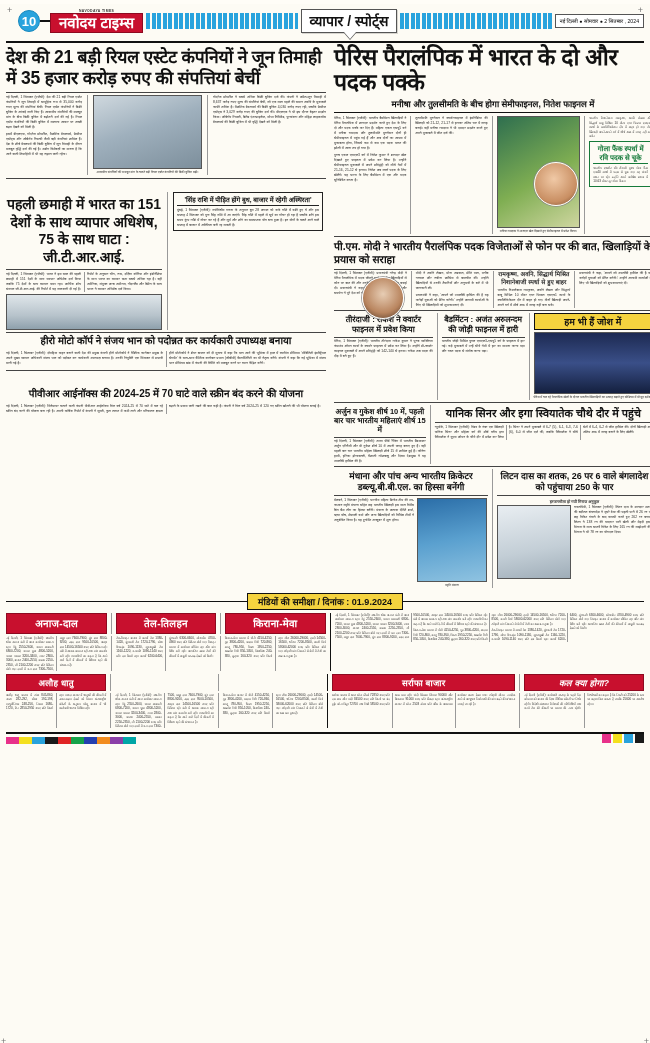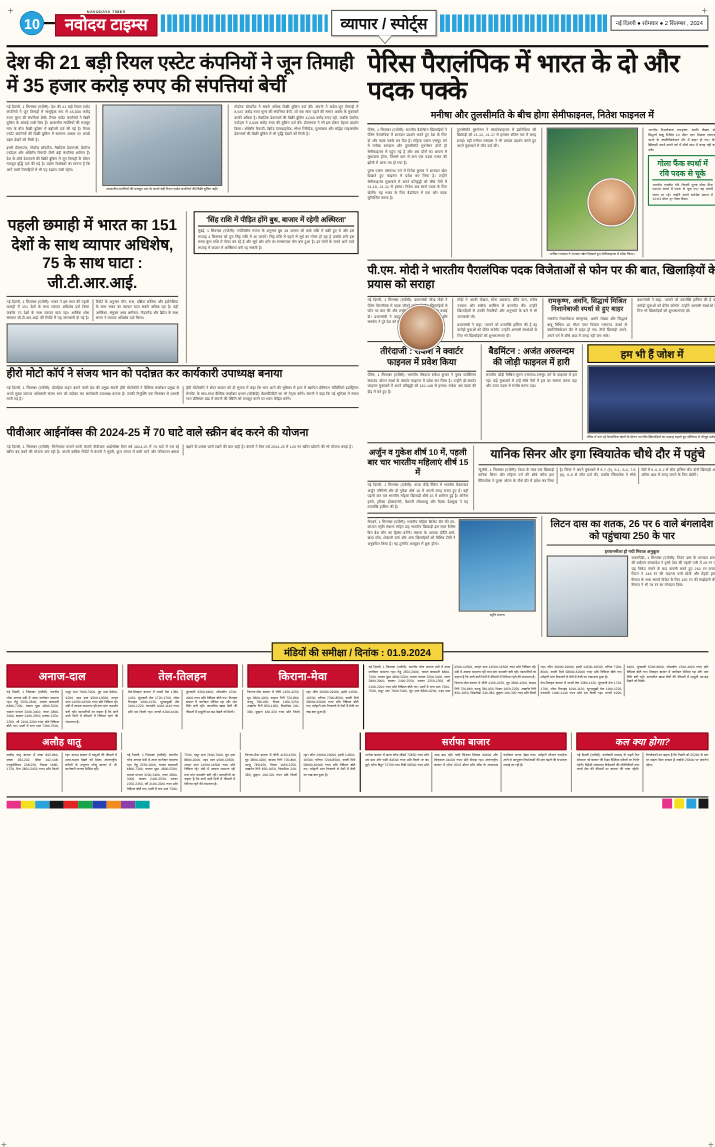--- a/index.html
+++ b/index.html
@@ -68,21 +68,21 @@
     border-bottom:1px solid #111; padding-bottom:2px; margin-bottom:3px;
   }
   h2.sub {
     font-size:14px; font-weight:bold; line-height:1.25; text-align:center;
     margin:4px 0 3px;
   }
   h3.mid {
     font-size:10.5px; font-weight:bold; line-height:1.25; text-align:center;
     margin:3px 0 3px;
   }
-  h3.mid-l { font-size:10px; font-weight:bold; line-height:1.26; margin:3px 0 3px; text-align:left; }
+  h3.mid-l { font-size:10px; font-weight:bold; line-height:1.26; margin:3px 0 3px; text-align:center; }
   h4.small { font-size:8px; font-weight:bold; line-height:1.25; margin:2px 0 2px; text-align:center; }
 
   
   .cols2 { column-count:2; column-gap:6px; column-rule:.5px solid #999; }
   .cols3 { column-count:3; column-gap:5px; column-rule:.5px solid #999; }
   .cols4 { column-count:4; column-gap:4px; column-rule:.5px solid #999; }
   .body-txt {
     font-size:3.3px; line-height:1.52; text-align:justify; color:#2a2a2a;
     letter-spacing:.05px; hyphens:auto; word-spacing:.2px;
   }
@@ -248,21 +248,21 @@
           <div class="cap">आवासीय संपत्तियों की मजबूत मांग के चलते बड़ी रियल एस्टेट कंपनियों की बिक्री बुकिंग बढ़ी।</div>
         </div>
         <div style="width:1px;background:#999;"></div>
         <div style="width:116px;">
           <div class="body-txt">गोदरेज प्रॉपर्टीज ने सबसे अधिक बिक्री बुकिंग दर्ज की। कंपनी ने अप्रैल-जून तिमाही में 8,637 करोड़ रुपए मूल्य की संपत्तियां बेचीं, जो एक साल पहले की समान अवधि के मुकाबले काफी अधिक है। मैक्रोटेक डेवलपर्स की बिक्री बुकिंग 4,030 करोड़ रुपए रही, जबकि प्रेस्टीज एस्टेट्स ने 3,029 करोड़ रुपए की बुकिंग दर्ज की। डीएलएफ ने भी इस दौरान बेहतर प्रदर्शन किया। ओबेरॉय रियल्टी, ब्रिगेड एंटरप्राइजेज, सोभा लिमिटेड, पुरवांकरा और महिंद्रा लाइफस्पेस डेवलपर्स की बिक्री बुकिंग में भी वृद्धि देखने को मिली है।</div>
         </div>
       </div>
 
       <div class="rule-thin" style="margin-top:3px;"></div>
 
-      <div style="display:flex; gap:5px; margin-top:14px;justify-content:space-between;">
+      <div style="display:flex; gap:5px; margin-top:14px;">
         <div style="width:156px;">
           <h2 class="sub">पहली छमाही में भारत का 151 देशों के साथ व्यापार अधिशेष, 75 के साथ घाटा : जी.टी.आर.आई.</h2>
           <div class="rule-thin"></div>
           <div class="cols2" style="margin-top:2px;">
             <div class="body-txt">नई दिल्ली, 1 सितम्बर (एजेंसी): भारत ने इस साल की पहली छमाही में 151 देशों के साथ व्यापार अधिशेष दर्ज किया जबकि 75 देशों के साथ व्यापार घाटा रहा। आर्थिक शोध संस्थान जी.टी.आर.आई. की रिपोर्ट में यह जानकारी दी गई है। रिपोर्ट के अनुसार चीन, रूस, दक्षिण कोरिया और इंडोनेशिया के साथ भारत का व्यापार घाटा सबसे अधिक रहा है। वहीं अमेरिका, संयुक्त अरब अमीरात, नीदरलैंड और ब्रिटेन के साथ भारत ने व्यापार अधिशेष दर्ज किया।</div>
           </div>
           <div class="photo grad2" style="height:36px;margin-top:2px;"></div>
         </div>
         <div style="width:1px;background:#999;"></div>
         <div style="width:150px;">
@@ -387,20 +387,21 @@
           <div class="cols3" style="margin-top:2px;">
             <div class="body-txt">न्यूयॉर्क, 1 सितम्बर (एजेंसी): विश्व के नंबर एक खिलाड़ी यानिक सिनर और महिला वर्ग की शीर्ष वरीय इगा स्वियातेक ने यूएस ओपन के चौथे दौर में प्रवेश कर लिया है। सिनर ने अपने मुकाबले में 6-7 (5), 6-1, 6-3, 7-6 (6), 6-0 से जीत दर्ज की, जबकि स्वियातेक ने सीधे सेटों में 6-4, 6-2 से जीत हासिल की। दोनों खिलाड़ी अब अंतिम आठ में जगह बनाने के लिए खेलेंगे।</div>
           </div>
         </div>
       </div>
 
       <div class="rule-thin" style="margin-top:2px;"></div>
 
       <div style="display:flex;gap:4px;margin-top:2px;">
         <div style="width:155px;">
+          <h4 class="small" style="font-size:9px;">मंधाना और पांच अन्य भारतीय क्रिकेटर डब्ल्यू.बी.बी.एल. का हिस्सा बनेंगी</h4>
           <div class="rule-thin"></div>
           <div style="display:flex;gap:3px;margin-top:2px;">
             <div style="width:80px;">
               <div class="body-txt">मेलबर्न, 1 सितम्बर (एजेंसी): भारतीय महिला क्रिकेट टीम की उप-कप्तान स्मृति मंधाना सहित छह भारतीय खिलाड़ी इस साल विमेंस बिग बैश लीग का हिस्सा बनेंगी। मंधाना के अलावा दीप्ति शर्मा, ऋचा घोष, शेफाली वर्मा और अन्य खिलाड़ियों को विभिन्न टीमों ने अनुबंधित किया है। यह टूर्नामेंट अक्टूबर में शुरू होगा।</div>
             </div>
             <div style="width:70px;">
               <div class="photo cricket" style="height:84px;"></div>
               <div class="cap">स्मृति मंधाना</div>
             </div>
           </div>

